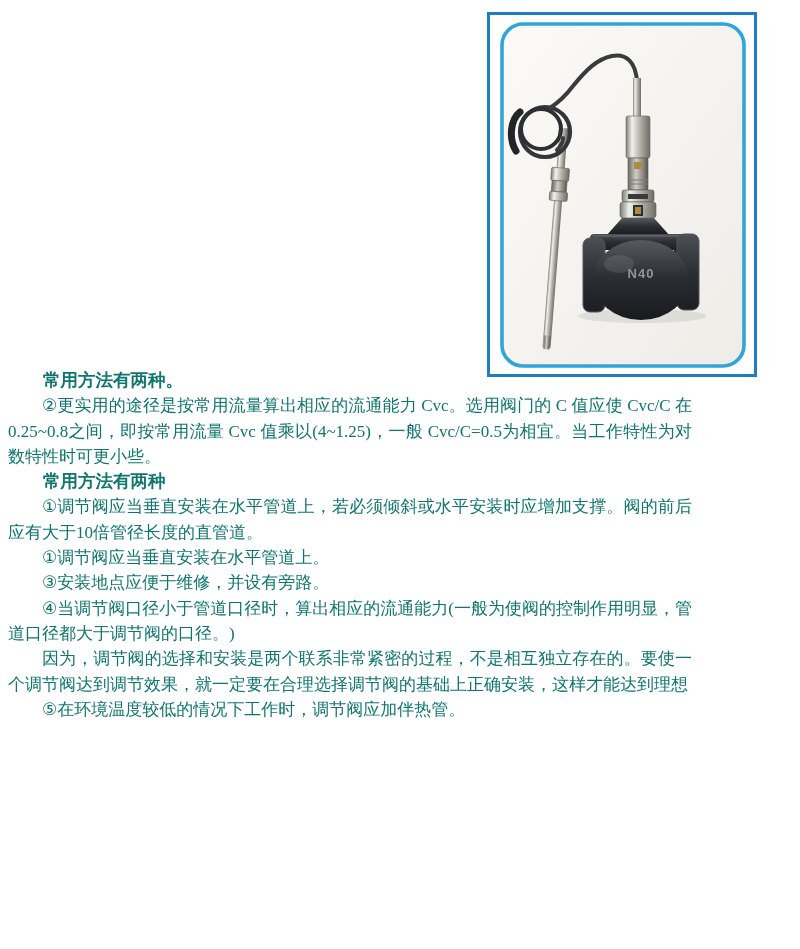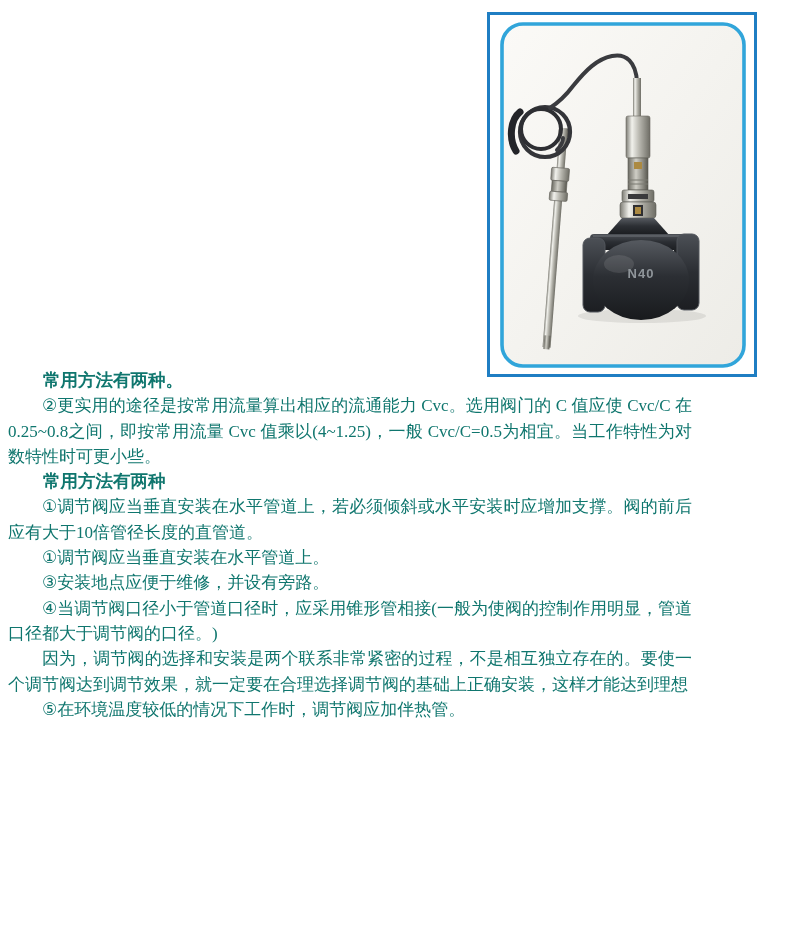--- a/index.html
+++ b/index.html
@@ -120,18 +120,18 @@
     </svg>
   </figure>
 
   <div class="article">
     <p class="h">常用方法有两种。</p>
     <p>②更实用的途径是按常用流量算出相应的流通能力 Cvc。选用阀门的 C 值应使 Cvc/C 在0.25~0.8之间，即按常用流量 Cvc 值乘以(4~1.25)，一般 Cvc/C=0.5为相宜。当工作特性为对数特性时可更小些。</p>
     <p class="h">常用方法有两种</p>
     <p>①调节阀应当垂直安装在水平管道上，若必须倾斜或水平安装时应增加支撑。阀的前后应有大于10倍管径长度的直管道。</p>
     <p>①调节阀应当垂直安装在水平管道上。</p>
     <p>③安装地点应便于维修，并设有旁路。</p>
-    <p>④当调节阀口径小于管道口径时，应采用锥形管相接(一般为使阀的控制作用明显，管道口径都大于调节阀的口径。)</p>
+    <p>④当调节阀口径小于管道口径时，算出相应的流通能力(一般为使阀的控制作用明显，管道口径都大于调节阀的口径。)</p>
     <p>因为，调节阀的选择和安装是两个联系非常紧密的过程，不是相互独立存在的。要使一个调节阀达到调节效果，就一定要在合理选择调节阀的基础上正确安装，这样才能达到理想</p>
     <p>⑤在环境温度较低的情况下工作时，调节阀应加伴热管。</p>
   </div>
 
 </div>
 
 </body></html>

